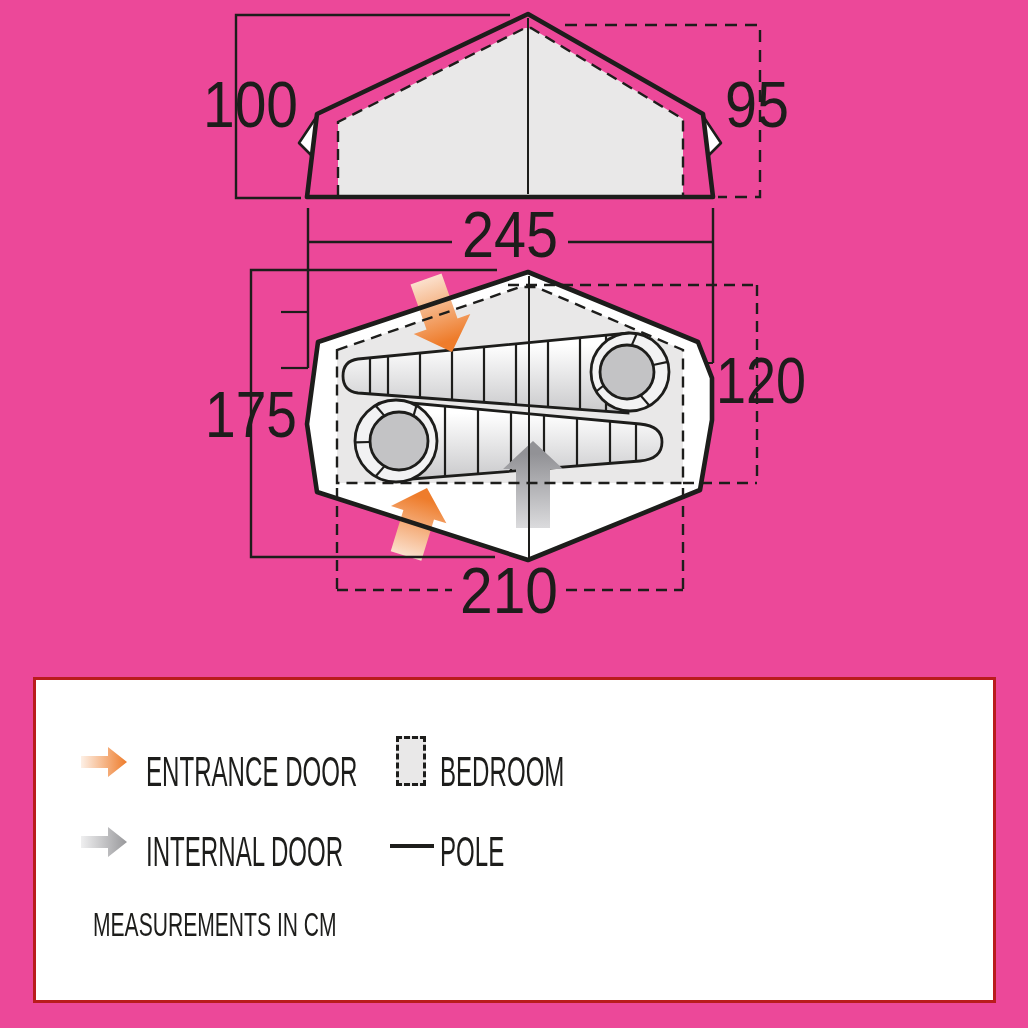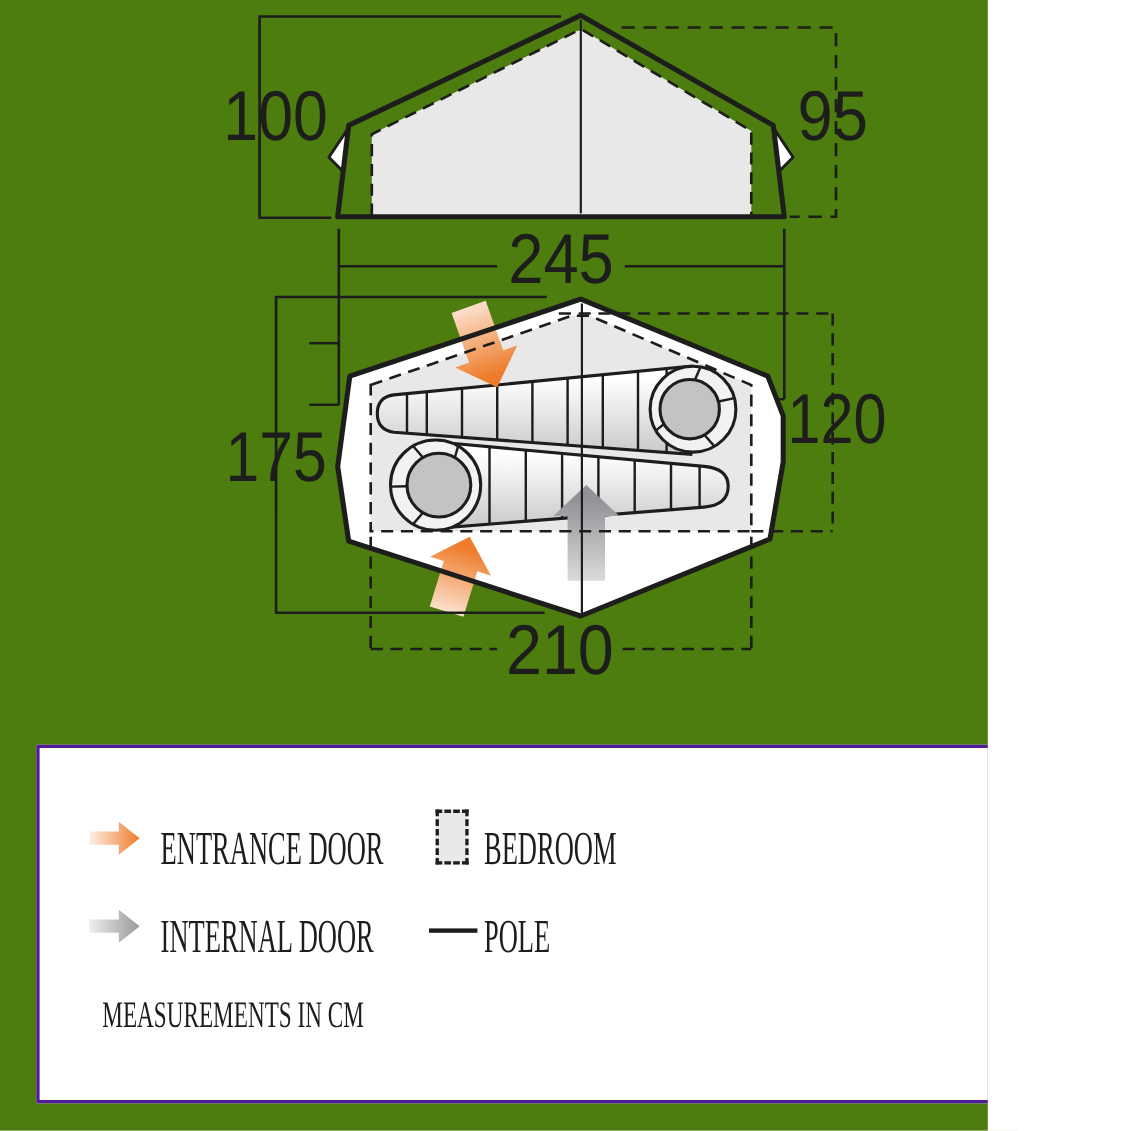--- a/index.html
+++ b/index.html
@@ -1,23 +1,23 @@
 <!DOCTYPE html>
 <html><head>
 <meta charset="utf-8">
 <style>
   html,body { margin:0; padding:0; background:#ffffff; }
   body { width:1028px; height:1028px; position:relative; font-family:"Liberation Sans", sans-serif; }
-  .stage { position:absolute; left:0; top:0; width:898px; height:1028px; background:#4d7c0f; overflow:hidden; }
+  .stage { position:absolute; left:0; top:0; width:1028px; height:1028px; background:#ec4899; overflow:hidden; }
   svg text { fill:#1d1d1b; }
   .dim-number { font-size:64px; font-family:"Liberation Sans", sans-serif; }
 
   .legend-box {
     position:absolute; left:33px; top:677px; width:957px; height:320px;
-    border:3px solid #4c1d95; background:#fff;font-family:Liberation Serif, serif;
+    border:3px solid #b91c1c; background:#fff;
   }
   .legend-item-label {
     position:absolute; font-size:43px; line-height:1; color:#1d1d1b;
     transform:scaleX(0.56); transform-origin:left top; white-space:nowrap;
     letter-spacing:0px;
   }
   .legend-note {
     position:absolute; font-size:34px; line-height:1; color:#1d1d1b;
     transform:scaleX(0.62); transform-origin:left top; white-space:nowrap;
   }

